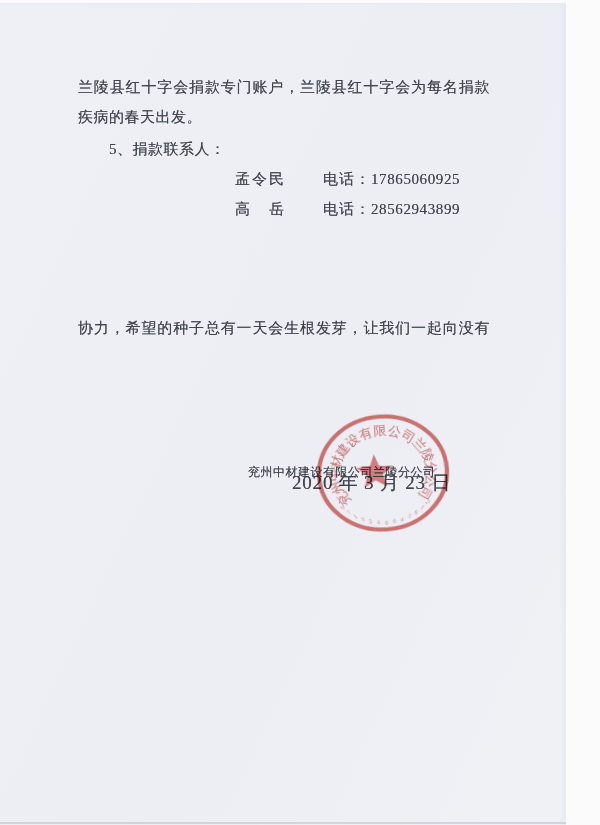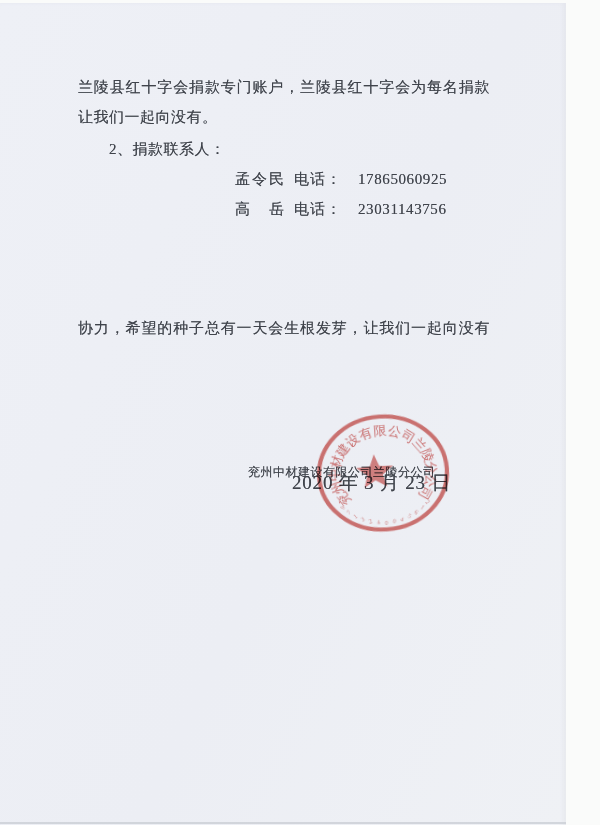--- a/index.html
+++ b/index.html
@@ -25,22 +25,22 @@
     text-shadow:0 0 .6px rgba(63,67,75,.65);
     white-space:nowrap;
   }
   .just{
     white-space:normal;
     text-align:justify;text-align-last:justify;
   }
   .ind{text-indent:31px;}
   .contact{left:235px;}
   .contact .cname{display:inline-block;min-width:56px;letter-spacing:2px;}
-  .contact .plabel{margin-left:3px;letter-spacing:1px;}
-  .contact .pnum{margin-left:16px;letter-spacing:.6px;}
+  .contact .plabel{margin-left:32px;letter-spacing:1px;}
+  .contact .pnum{margin-left:0;letter-spacing:.6px;}
   .company-line{
     position:absolute;left:248px;top:440px;
     font-size:12px;line-height:19px;color:#3f434b;letter-spacing:.5px;
     text-shadow:0 0 .6px rgba(63,67,75,.65);white-space:nowrap;margin-top:20px;
   }
   .date-line{
     position:absolute;left:292px;top:471px;
     font-size:19px;line-height:18px;color:#3f434b;letter-spacing:.8px;
     text-shadow:0 0 .6px rgba(63,67,75,.65);white-space:nowrap;
   }
@@ -52,29 +52,29 @@
     filter:blur(.3px);
   }
   .seal svg{width:162px;height:162px;display:block;}
 </style>
 </head>
 <body>
 
 <div class="paper">
 
   <div class="line just" style="top:74px">兰陵县红十字会捐款专门账户，兰陵县红十字会为每名捐款</div>
-  <div class="line" style="top:104px">让我们一起向没有。</div>
+  <div class="line" style="top:104px">疾病的春天出发。</div>
 
-  <div class="line ind" style="top:136px">2、捐款联系人：</div>
+  <div class="line ind" style="top:136px">5、捐款联系人：</div>
 
   <div class="line contact" style="top:166px">
     <span class="cname">孟令民</span><span class="plabel">电话：</span><span class="pnum">17865060925</span>
   </div>
   <div class="line contact" style="top:196px">
-    <span class="cname">高　岳</span><span class="plabel">电话：</span><span class="pnum">23031143756</span>
+    <span class="cname">高　岳</span><span class="plabel">电话：</span><span class="pnum">28562943899</span>
   </div>
 
   <div class="line just" style="top:315px">协力，希望的种子总有一天会生根发芽，让我们一起向没有</div>
 
   <div class="company-line">兖州中材建设有限公司兰陵分公司</div>
   <div class="date-line">2020 年 3 月 23 日</div>
 
   <div class="seal">
     <svg id="seal-svg" viewBox="0 0 162 162" xmlns="http://www.w3.org/2000/svg">
       <g>

